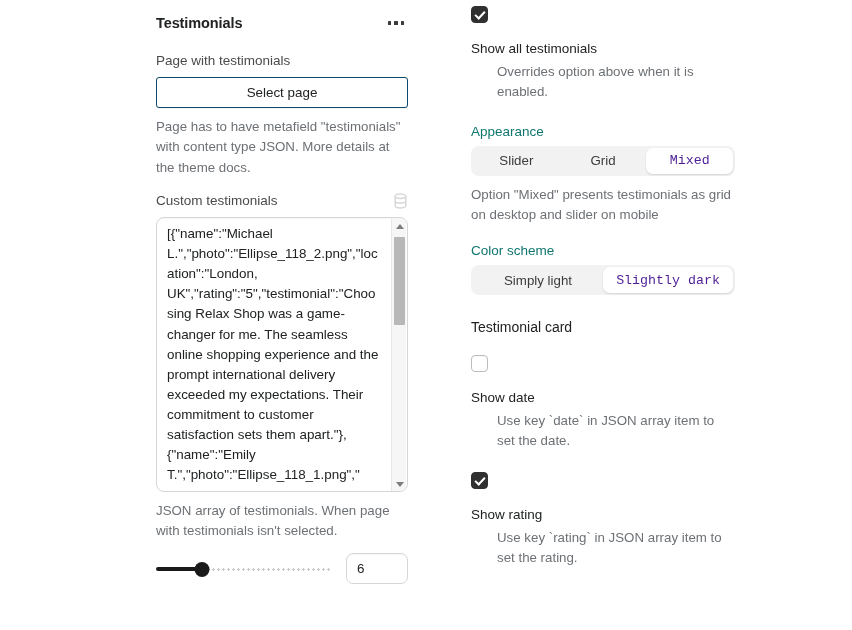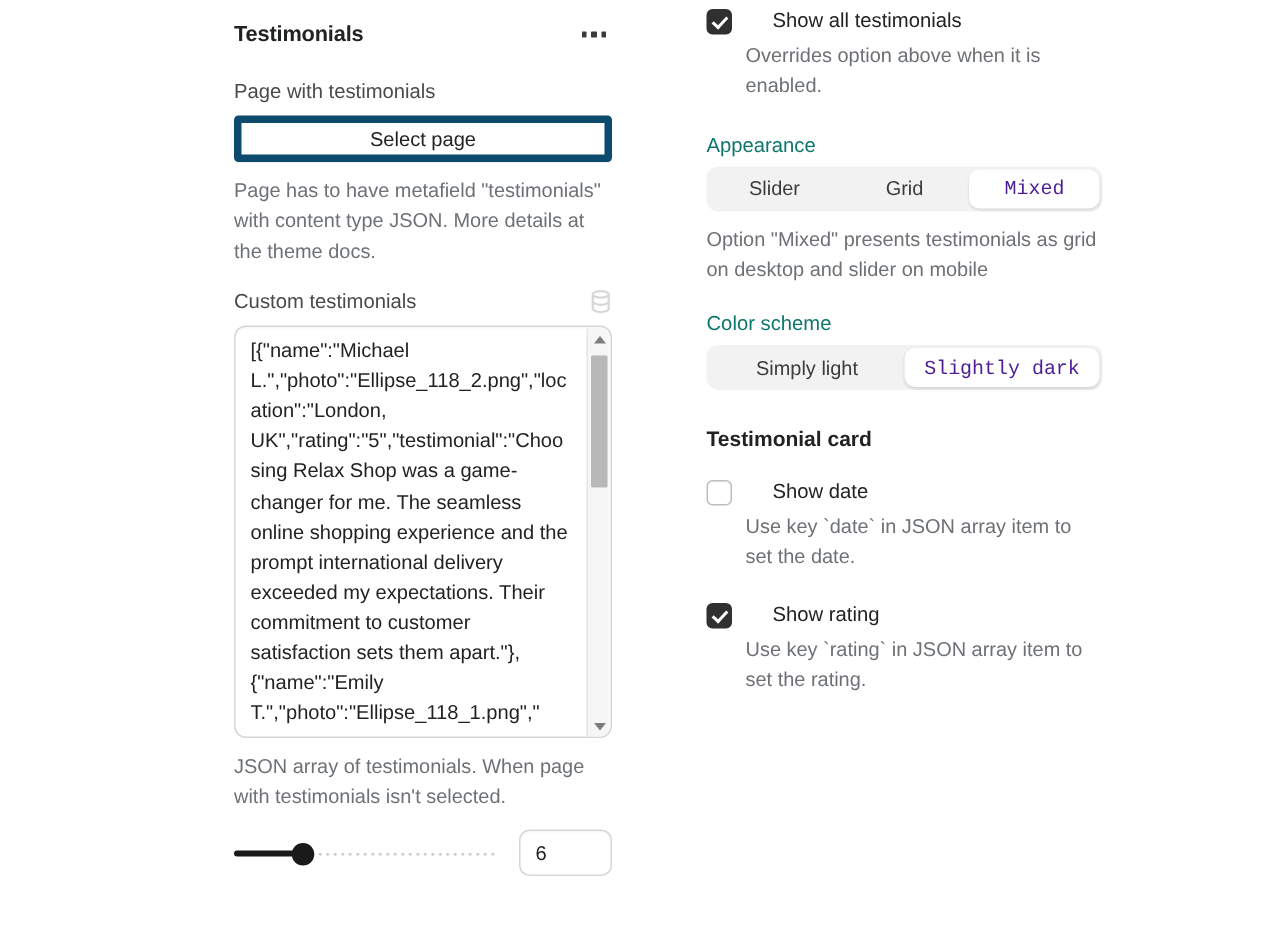--- a/index.html
+++ b/index.html
@@ -71,21 +71,21 @@
     line-height: 1.52;
     margin-top: 9px;
   }
 
   
   .btn-select {
     display: block;
     width: 100%;
     height: 31px;
     background: #ffffff;
-    border: 5px solid #0c4a6e;
+    border: 1px solid #0c4a6e;
     border-radius: 3px;
     box-shadow: 0 1px 0 rgba(0,0,0,0.045);
     font-family: "Liberation Sans", sans-serif;
     font-size: 13.4px;
     color: #202223;
     cursor: pointer;
   }
 
   
   .label-row {
@@ -210,21 +210,22 @@
     font-size: 13.4px;
     color: #202223;
     padding: 0 10px;
     outline: none;
   }
 
   
   .cb-row {
     display: flex;
     align-items: flex-start;
-    gap: 27px;
+    gap: 17px;
+    flex-direction: column;
   }
   .cb {
     flex: 0 0 auto;
     width: 17px; height: 17px;
     border-radius: 4px;
     margin-top: 1px;
     cursor: pointer;
     position: relative;
   }
   .cb.on {
@@ -282,21 +283,21 @@
   }
   .seg-opt.sel {
     background: #ffffff;
     color: #4c1d95;
     box-shadow: 0 1px 2px rgba(0,0,0,0.12);
     font-family: Liberation Mono, monospace;
   }
 
   .section-head {
     font-size: 14px;
-    font-weight: 700;
+    font-weight: 400;
     color: #202223;
     margin-top: 24px;
     margin-bottom: 2px;
   }
   .mt-lg { margin-top: 21px; }
   .mt-md { margin-top: 18px; }
   .group-label {
     font-size: 13.5px;
     color: #0f766e;
     margin-bottom: 7px;

